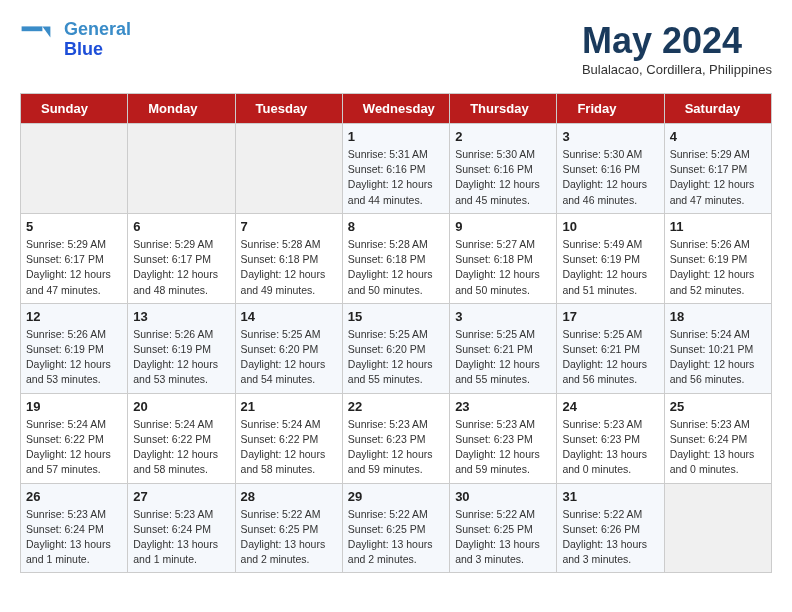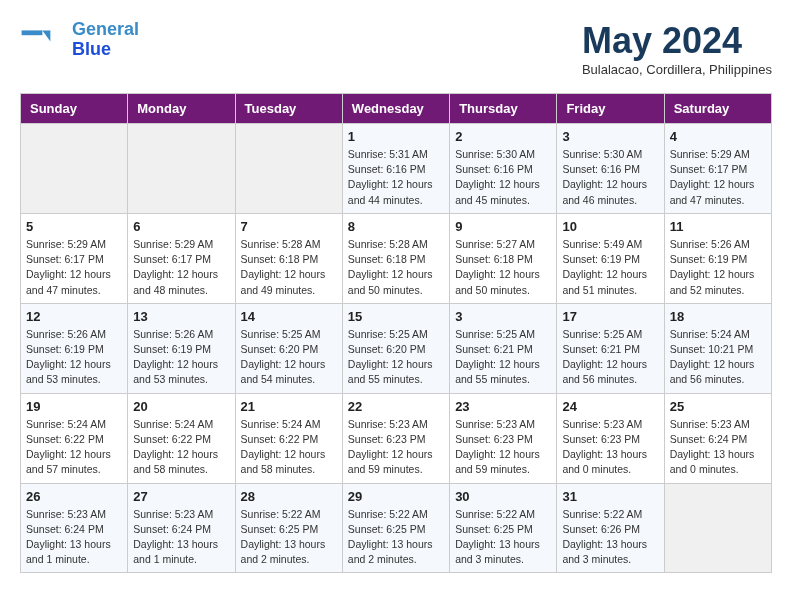--- a/index.html
+++ b/index.html
@@ -11,22 +11,21 @@
       padding: 20px;
     }
     .header {
       display: flex;
       justify-content: space-between;
       align-items: flex-start;
       margin-bottom: 16px;
     }
     .logo {
       display: flex;
-      align-items: center;
-      gap: 20px;
+      gap: 12px;
     }
     .logo-text {
       font-size: 18px;
       font-weight: bold;
       color: #1a3a5c;
       line-height: 1.1;
     }
     .logo-text span {
       color: #3a8cc8;
     }
@@ -44,25 +43,25 @@
     .location {
       font-size: 13px;
       color: #333;
     }
     table {
       width: 100%;
       border-collapse: collapse;
       table-layout: fixed;
     }
     thead th {
-      background-color: #701a75;
+      background-color: #b91c1c;
       color: #fff;
       font-size: 13px;
       font-weight: bold;
-      padding: 7px 9px;
+      padding: 7px 20px;
       text-align: left;
       border: 1px solid #ccc;
     }
     tbody td {
       border: 1px solid #ccc;
       vertical-align: top;
       padding: 5px 5px 5px 5px;
       min-height: 80px;
       background: #fff;
     }

